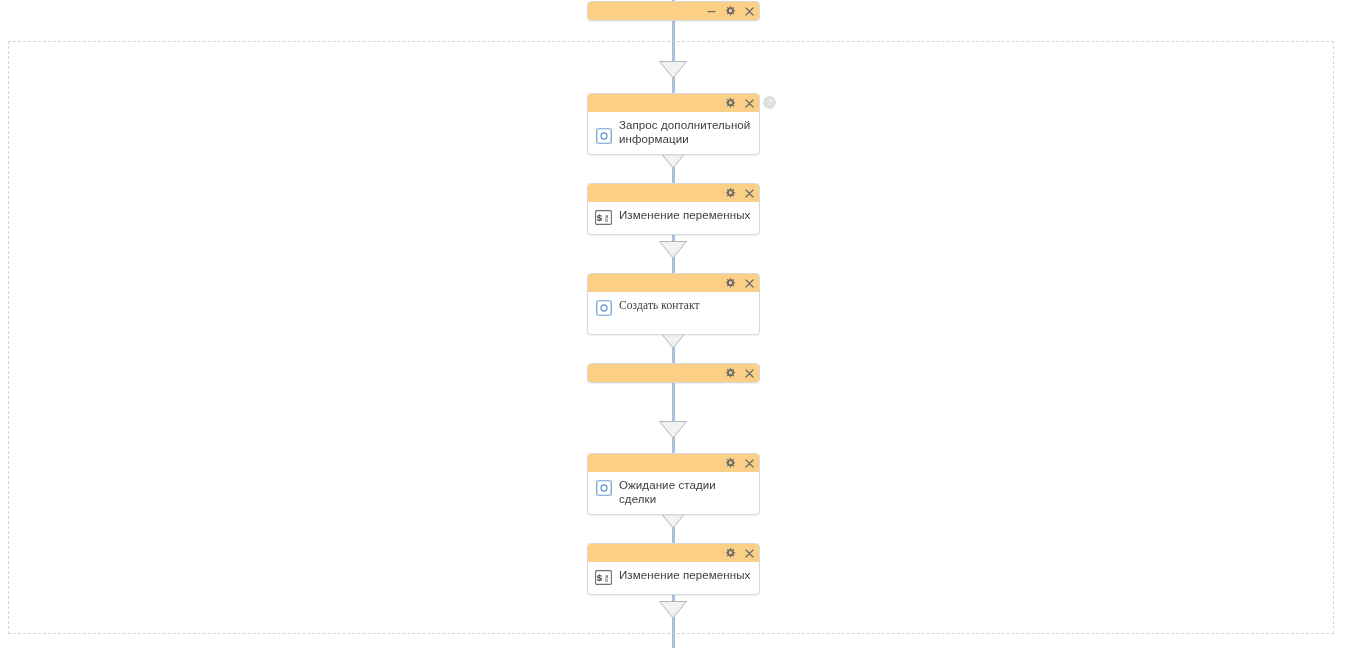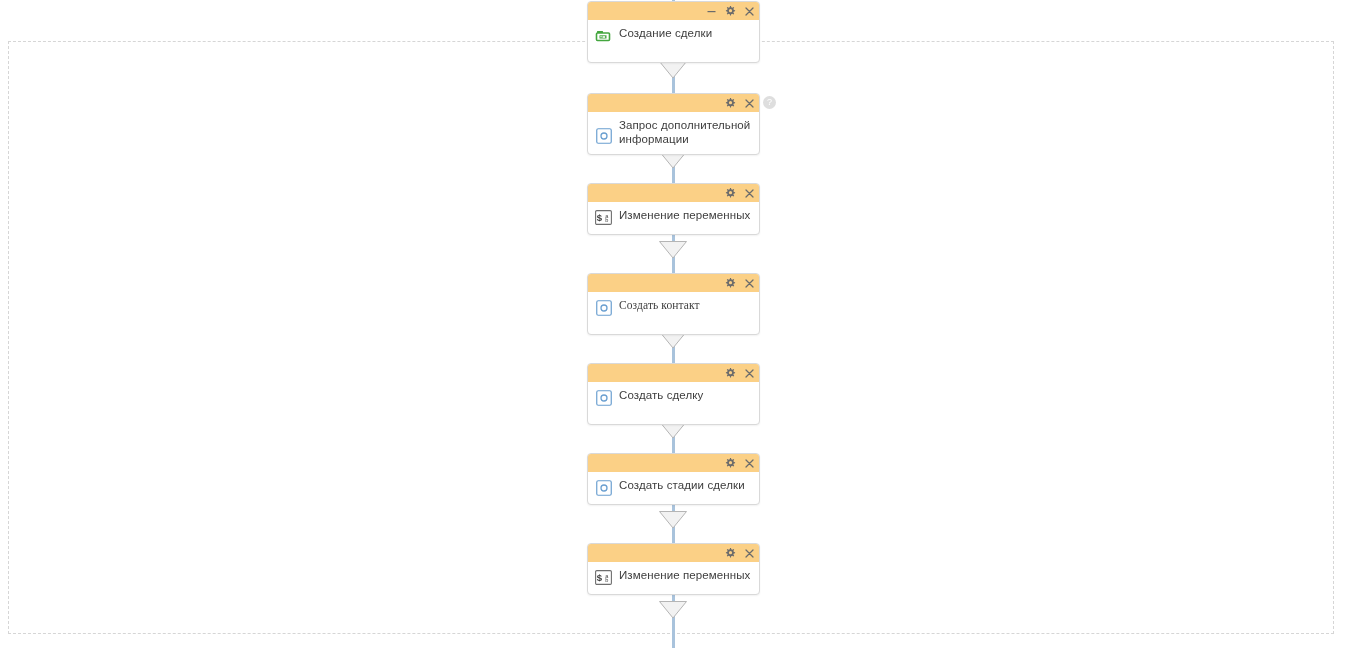--- a/index.html
+++ b/index.html
@@ -190,33 +190,20 @@
               <path d="M6 0.9 L7 0.9 L7.25 2.3 A3.6 3.6 0 0 1 8.3 2.75 L9.45 1.95 L10.2 2.7 L9.4 3.85 A3.6 3.6 0 0 1 9.8 4.95 L11.1 5.2 L11.1 6.2 L9.8 6.45 A3.6 3.6 0 0 1 9.4 7.55 L10.2 8.7 L9.45 9.45 L8.3 8.65 A3.6 3.6 0 0 1 7.25 9.1 L7 10.5 L6 10.5 L5.75 9.1 A3.6 3.6 0 0 1 4.7 8.65 L3.55 9.45 L2.8 8.7 L3.6 7.55 A3.6 3.6 0 0 1 3.2 6.45 L1.9 6.2 L1.9 5.2 L3.2 4.95 A3.6 3.6 0 0 1 3.6 3.85 L2.8 2.7 L3.55 1.95 L4.7 2.75 A3.6 3.6 0 0 1 5.75 2.3 Z" fill="#6b6b6b"></path>
               <circle cx="6.5" cy="5.7" r="1.6" fill="#fbd086"></circle>
             </svg>
           </span>
           <span class="hdr-btn">
             <svg width="11" height="11" viewBox="0 0 11 11">
               <path d="M2 2 L9 9 M9 2 L2 9" stroke="#6b6b6b" stroke-width="1.25" stroke-linecap="round"></path>
             </svg>
           </span>
         </div>
-        <div class="node-body">
-          <span class="node-icon">
-            <svg width="17" height="17" viewBox="0 0 17 17">
-              <rect x="2" y="4" width="6" height="2" rx="0.5" fill="#44a63f"></rect>
-              <rect x="1.5" y="6" width="13" height="7.5" rx="1" fill="none" stroke="#44a63f" stroke-width="1.6"></rect>
-              <rect x="4.5" y="8.3" width="7" height="3.2" fill="#44a63f"></rect>
-              <rect x="5.4" y="9.1" width="1.3" height="1.3" fill="#ffffff"></rect>
-              <rect x="7.5" y="9.1" width="2.6" height="0.8" fill="#ffffff"></rect>
-              <rect x="7.5" y="10.2" width="2.6" height="0.8" fill="#ffffff"></rect>
-            </svg>
-          </span>
-          <span class="node-label">Создание сделки</span>
-        </div>
       </div>
       <div class="node two-line" style="left:587px;top:93px;">
         <div class="node-header">
           <span class="hdr-btn">
             <svg width="12" height="12" viewBox="0 0 12 12">
               <path d="M6 0.9 L7 0.9 L7.25 2.3 A3.6 3.6 0 0 1 8.3 2.75 L9.45 1.95 L10.2 2.7 L9.4 3.85 A3.6 3.6 0 0 1 9.8 4.95 L11.1 5.2 L11.1 6.2 L9.8 6.45 A3.6 3.6 0 0 1 9.4 7.55 L10.2 8.7 L9.45 9.45 L8.3 8.65 A3.6 3.6 0 0 1 7.25 9.1 L7 10.5 L6 10.5 L5.75 9.1 A3.6 3.6 0 0 1 4.7 8.65 L3.55 9.45 L2.8 8.7 L3.6 7.55 A3.6 3.6 0 0 1 3.2 6.45 L1.9 6.2 L1.9 5.2 L3.2 4.95 A3.6 3.6 0 0 1 3.6 3.85 L2.8 2.7 L3.55 1.95 L4.7 2.75 A3.6 3.6 0 0 1 5.75 2.3 Z" fill="#6b6b6b"></path>
               <circle cx="6.5" cy="5.7" r="1.6" fill="#fbd086"></circle>
             </svg>
           </span>
           <span class="hdr-btn">
@@ -293,52 +280,43 @@
               <path d="M6 0.9 L7 0.9 L7.25 2.3 A3.6 3.6 0 0 1 8.3 2.75 L9.45 1.95 L10.2 2.7 L9.4 3.85 A3.6 3.6 0 0 1 9.8 4.95 L11.1 5.2 L11.1 6.2 L9.8 6.45 A3.6 3.6 0 0 1 9.4 7.55 L10.2 8.7 L9.45 9.45 L8.3 8.65 A3.6 3.6 0 0 1 7.25 9.1 L7 10.5 L6 10.5 L5.75 9.1 A3.6 3.6 0 0 1 4.7 8.65 L3.55 9.45 L2.8 8.7 L3.6 7.55 A3.6 3.6 0 0 1 3.2 6.45 L1.9 6.2 L1.9 5.2 L3.2 4.95 A3.6 3.6 0 0 1 3.6 3.85 L2.8 2.7 L3.55 1.95 L4.7 2.75 A3.6 3.6 0 0 1 5.75 2.3 Z" fill="#6b6b6b"></path>
               <circle cx="6.5" cy="5.7" r="1.6" fill="#fbd086"></circle>
             </svg>
           </span>
           <span class="hdr-btn">
             <svg width="11" height="11" viewBox="0 0 11 11">
               <path d="M2 2 L9 9 M9 2 L2 9" stroke="#6b6b6b" stroke-width="1.25" stroke-linecap="round"></path>
             </svg>
           </span>
         </div>
+      </div>
+      <div class="node" style="left:587px;top:453px;">
+        <div class="node-header">
+          <span class="hdr-btn">
+            <svg width="12" height="12" viewBox="0 0 12 12">
+              <path d="M6 0.9 L7 0.9 L7.25 2.3 A3.6 3.6 0 0 1 8.3 2.75 L9.45 1.95 L10.2 2.7 L9.4 3.85 A3.6 3.6 0 0 1 9.8 4.95 L11.1 5.2 L11.1 6.2 L9.8 6.45 A3.6 3.6 0 0 1 9.4 7.55 L10.2 8.7 L9.45 9.45 L8.3 8.65 A3.6 3.6 0 0 1 7.25 9.1 L7 10.5 L6 10.5 L5.75 9.1 A3.6 3.6 0 0 1 4.7 8.65 L3.55 9.45 L2.8 8.7 L3.6 7.55 A3.6 3.6 0 0 1 3.2 6.45 L1.9 6.2 L1.9 5.2 L3.2 4.95 A3.6 3.6 0 0 1 3.6 3.85 L2.8 2.7 L3.55 1.95 L4.7 2.75 A3.6 3.6 0 0 1 5.75 2.3 Z" fill="#6b6b6b"></path>
+              <circle cx="6.5" cy="5.7" r="1.6" fill="#fbd086"></circle>
+            </svg>
+          </span>
+          <span class="hdr-btn">
+            <svg width="11" height="11" viewBox="0 0 11 11">
+              <path d="M2 2 L9 9 M9 2 L2 9" stroke="#6b6b6b" stroke-width="1.25" stroke-linecap="round"></path>
+            </svg>
+          </span>
+        </div>
         <div class="node-body">
           <span class="node-icon">
             <svg width="16" height="16" viewBox="0 0 16 16">
               <rect x="0.75" y="0.75" width="14.5" height="14.5" rx="1.5" fill="#ffffff" stroke="#6a9fd0" stroke-width="1.2"></rect>
               <circle cx="8" cy="8" r="3" fill="none" stroke="#6a9fd0" stroke-width="1.3"></circle>
             </svg>
           </span>
-          <span class="node-label">Создать сделку</span>
-        </div>
-      </div>
-      <div class="node" style="left:587px;top:453px;">
-        <div class="node-header">
-          <span class="hdr-btn">
-            <svg width="12" height="12" viewBox="0 0 12 12">
-              <path d="M6 0.9 L7 0.9 L7.25 2.3 A3.6 3.6 0 0 1 8.3 2.75 L9.45 1.95 L10.2 2.7 L9.4 3.85 A3.6 3.6 0 0 1 9.8 4.95 L11.1 5.2 L11.1 6.2 L9.8 6.45 A3.6 3.6 0 0 1 9.4 7.55 L10.2 8.7 L9.45 9.45 L8.3 8.65 A3.6 3.6 0 0 1 7.25 9.1 L7 10.5 L6 10.5 L5.75 9.1 A3.6 3.6 0 0 1 4.7 8.65 L3.55 9.45 L2.8 8.7 L3.6 7.55 A3.6 3.6 0 0 1 3.2 6.45 L1.9 6.2 L1.9 5.2 L3.2 4.95 A3.6 3.6 0 0 1 3.6 3.85 L2.8 2.7 L3.55 1.95 L4.7 2.75 A3.6 3.6 0 0 1 5.75 2.3 Z" fill="#6b6b6b"></path>
-              <circle cx="6.5" cy="5.7" r="1.6" fill="#fbd086"></circle>
-            </svg>
-          </span>
-          <span class="hdr-btn">
-            <svg width="11" height="11" viewBox="0 0 11 11">
-              <path d="M2 2 L9 9 M9 2 L2 9" stroke="#6b6b6b" stroke-width="1.25" stroke-linecap="round"></path>
-            </svg>
-          </span>
-        </div>
-        <div class="node-body">
-          <span class="node-icon">
-            <svg width="16" height="16" viewBox="0 0 16 16">
-              <rect x="0.75" y="0.75" width="14.5" height="14.5" rx="1.5" fill="#ffffff" stroke="#6a9fd0" stroke-width="1.2"></rect>
-              <circle cx="8" cy="8" r="3" fill="none" stroke="#6a9fd0" stroke-width="1.3"></circle>
-            </svg>
-          </span>
-          <span class="node-label">Создать стадии сделки</span>
+          <span class="node-label">Ожидание стадии сделки</span>
         </div>
       </div>
       <div class="node" style="left:587px;top:543px;">
         <div class="node-header">
           <span class="hdr-btn">
             <svg width="12" height="12" viewBox="0 0 12 12">
               <path d="M6 0.9 L7 0.9 L7.25 2.3 A3.6 3.6 0 0 1 8.3 2.75 L9.45 1.95 L10.2 2.7 L9.4 3.85 A3.6 3.6 0 0 1 9.8 4.95 L11.1 5.2 L11.1 6.2 L9.8 6.45 A3.6 3.6 0 0 1 9.4 7.55 L10.2 8.7 L9.45 9.45 L8.3 8.65 A3.6 3.6 0 0 1 7.25 9.1 L7 10.5 L6 10.5 L5.75 9.1 A3.6 3.6 0 0 1 4.7 8.65 L3.55 9.45 L2.8 8.7 L3.6 7.55 A3.6 3.6 0 0 1 3.2 6.45 L1.9 6.2 L1.9 5.2 L3.2 4.95 A3.6 3.6 0 0 1 3.6 3.85 L2.8 2.7 L3.55 1.95 L4.7 2.75 A3.6 3.6 0 0 1 5.75 2.3 Z" fill="#6b6b6b"></path>
               <circle cx="6.5" cy="5.7" r="1.6" fill="#fbd086"></circle>
             </svg>
           </span>

